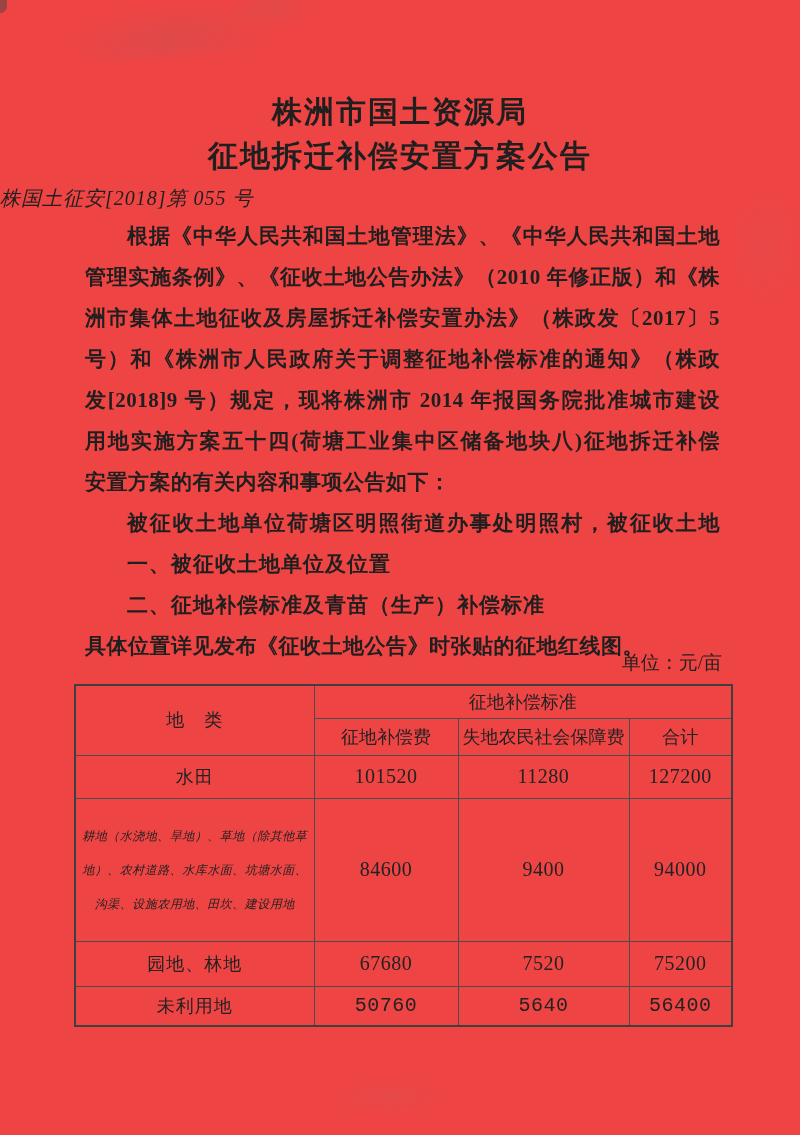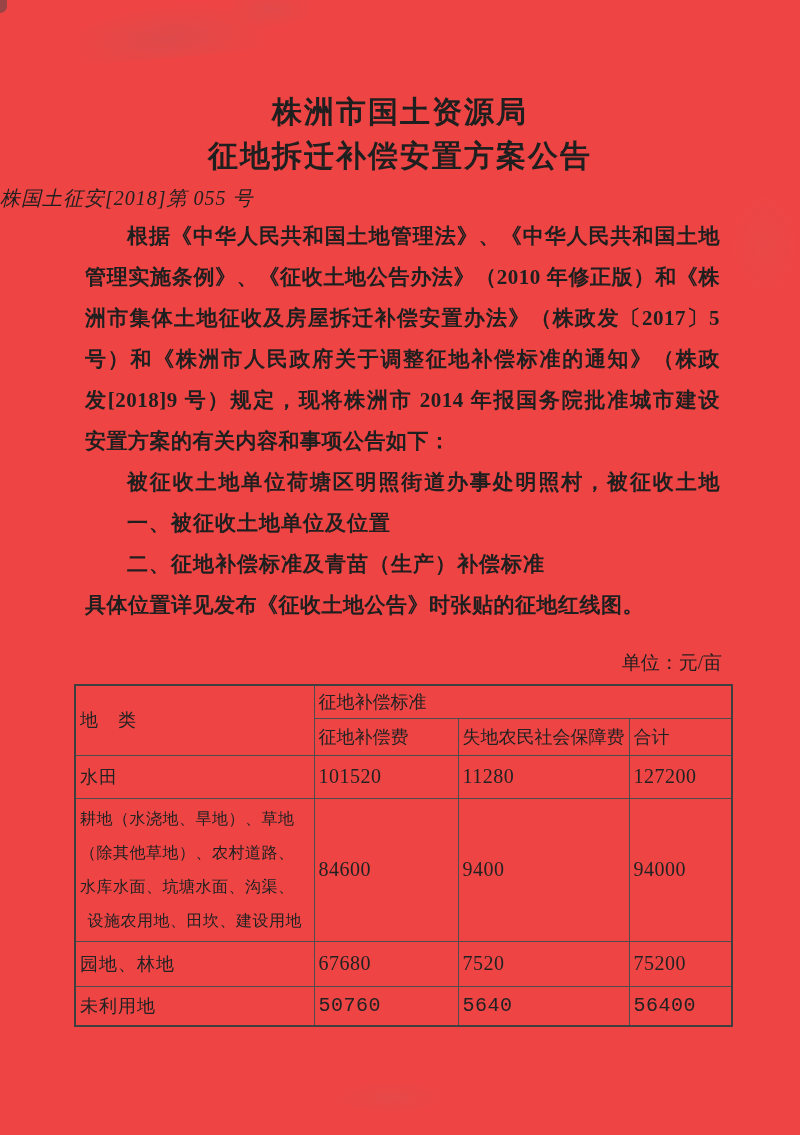--- a/index.html
+++ b/index.html
@@ -70,36 +70,36 @@
     text-align: right; font-size: 19px; line-height: 26px;
   }
 
   table.comp-table {
     position: absolute; left: 74px; top: 684px; width: 657px;
     border-collapse: collapse; table-layout: fixed;
     font-size: 18px; color: #222;
   }
   .comp-table td {
     border: 1.5px solid #4c4c4c;
-    text-align: left; vertical-align: middle;
+    text-align: center; vertical-align: middle;
     padding: 0 4px; overflow: hidden;
   }
   .comp-table { border: 2px solid #3f3f3f; }
   .row-gh  { height: 33px; }
   .row-sh  { height: 37px; }
   .row-d1  { height: 43px; }
   .row-d2  { height: 143px; }
   .row-d3  { height: 45px; }
   .row-d4  { height: 40px; font-family: Liberation Mono, monospace; }
   .cell-col1 { letter-spacing: 1px; }
   .cell-num { font-size: 20px; letter-spacing: 0.5px; }
   .cell-landlist {
-    font-size: 16px; line-height: 34px;
+    font-size: 12px; line-height: 34px;
     text-align: justify; text-align-last: center;
-    padding: 0 11px; letter-spacing: 0.5px;
+    padding: 0 11px; letter-spacing: 0.5px; font-style: italic;
   }
 </style>
 </head>
 <body>
 
 <div class="page">
 
   <div class="corner-mark"></div>
   <div class="smudge-top"></div>
   <div class="smudge-top2"></div>
@@ -109,20 +109,21 @@
   <div class="title-line title-1">株洲市国土资源局</div>
   <div class="title-line title-2">征地拆迁补偿安置方案公告</div>
   <div class="doc-number">株国土征安[2018]第 055 号</div>
 
   <div class="text-block">
     <div class="line just indent">根据《中华人民共和国土地管理法》、《中华人民共和国土地</div>
     <div class="line just">管理实施条例》、《征收土地公告办法》（2010 年修正版）和《株</div>
     <div class="line just">洲市集体土地征收及房屋拆迁补偿安置办法》（株政发〔2017〕5</div>
     <div class="line just">号）和《株洲市人民政府关于调整征地补偿标准的通知》（株政</div>
     <div class="line just">发[2018]9 号）规定，现将株洲市 2014 年报国务院批准城市建设</div>
+    <div class="line just">用地实施方案五十四(荷塘工业集中区储备地块八)征地拆迁补偿</div>
     <div class="line">安置方案的有关内容和事项公告如下：</div>
 
     <div class="line just indent">被征收土地单位荷塘区明照街道办事处明照村，被征收土地</div>
     <div class="line heading">一、被征收土地单位及位置</div>
     <div class="line heading">二、征地补偿标准及青苗（生产）补偿标准</div>
 
     <div class="line">具体位置详见发布《征收土地公告》时张贴的征地红线图。</div>
   </div>
 
   <div class="unit-label">单位：元/亩</div>

